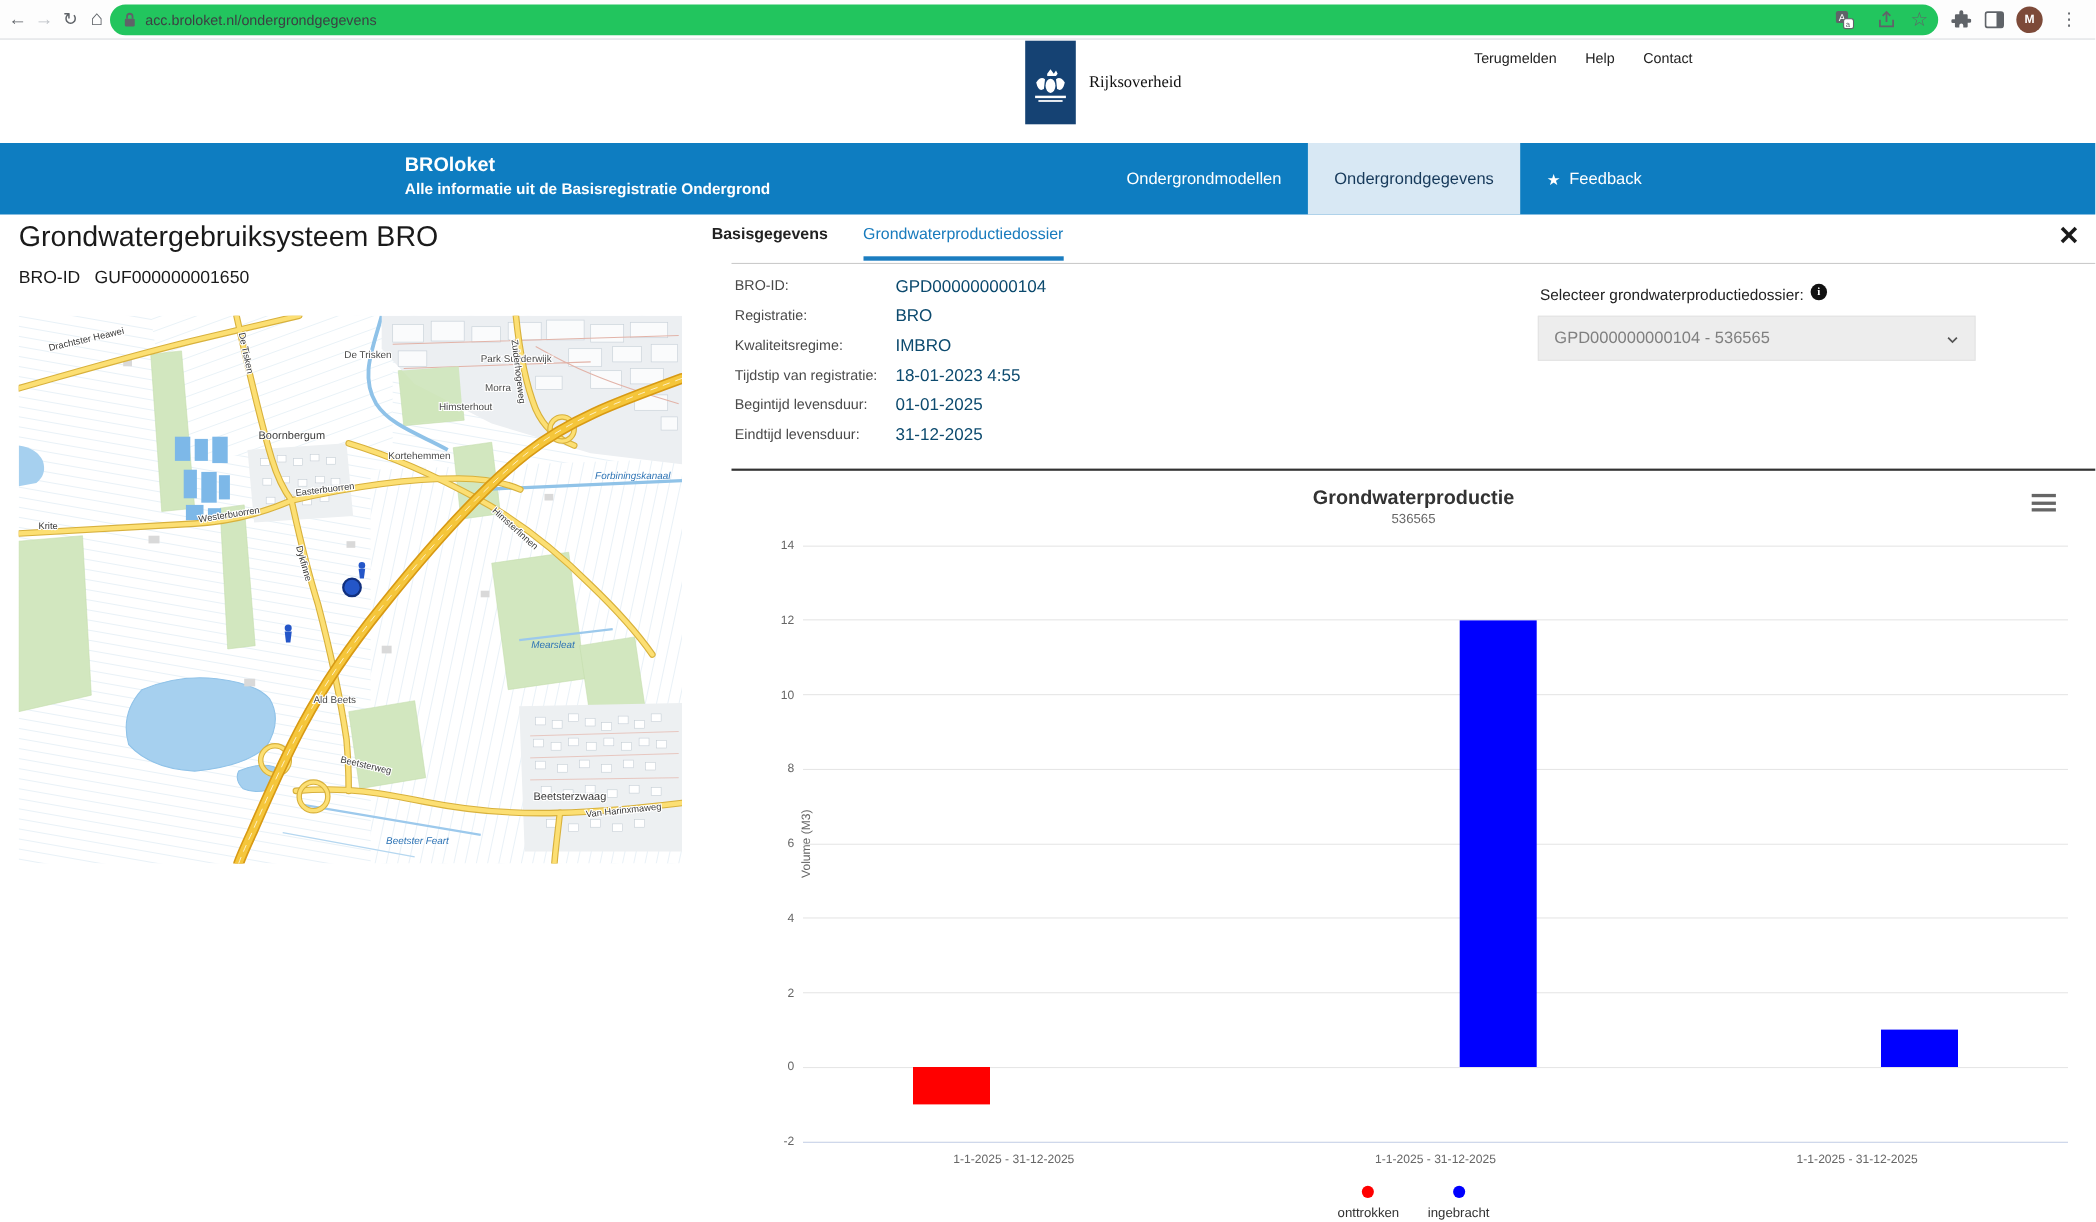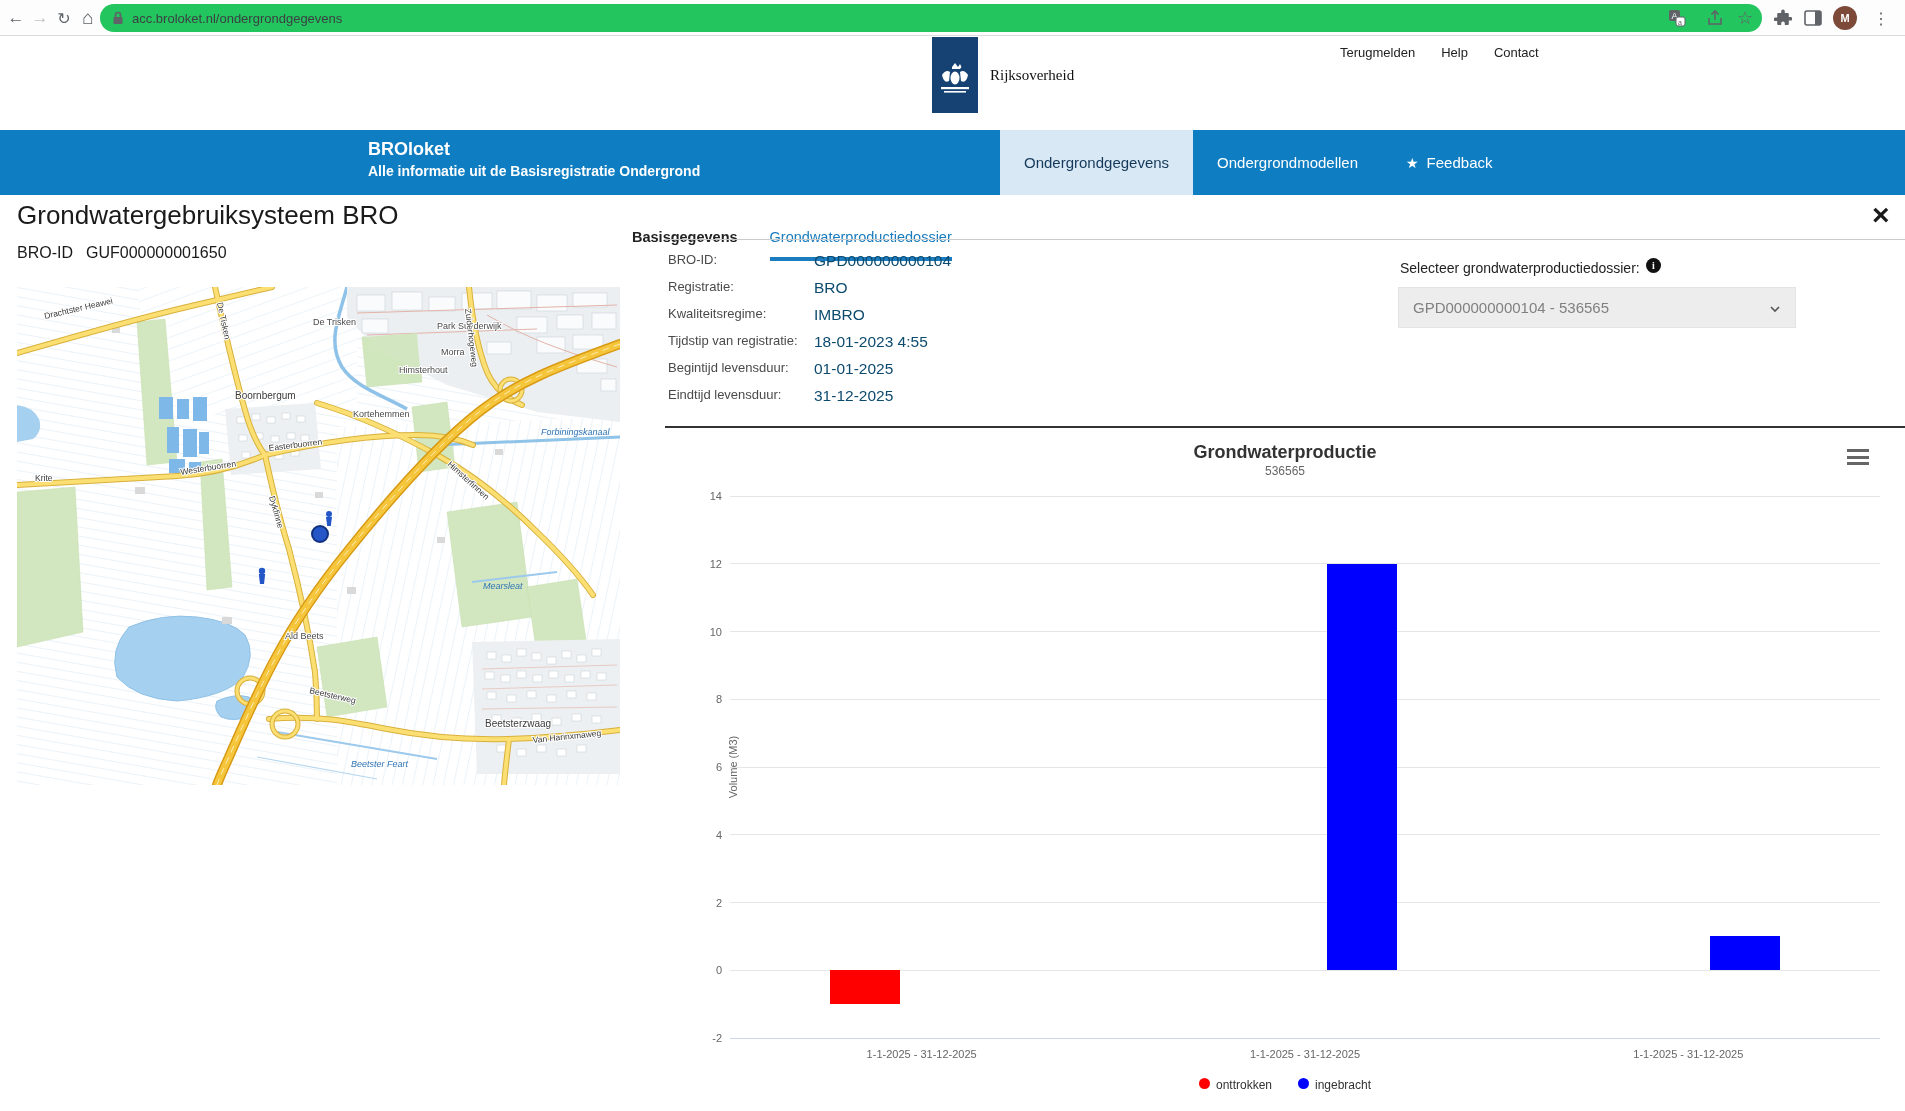--- a/index.html
+++ b/index.html
@@ -31,21 +31,21 @@
   .nav-tab.active { background:#d8e8f4; color:#16395a; }
   .star-glyph { font-size:14px; }
 
   
   .page-title { position:absolute; left:17px; top:200px; font-size:26px; font-weight:400; color:#1a1a1a; }
   .broid-line { position:absolute; left:17px; top:244px; font-size:16px; color:#1a1a1a; }
   .broid-line b { font-weight:normal; margin-right:13px; }
   .map-wrap { position:absolute; left:17px; top:287px; width:603px; height:498px; cursor:grab; }
 
   
-  .panel-tabs { position:absolute; left:632px; top:205px; display:flex; gap:32px;margin-top:24px; }
+  .panel-tabs { position:absolute; left:647px; top:205px; display:flex; gap:32px; }
   .panel-tab { font-size:14.5px; padding-bottom:12px; cursor:pointer; }
   .panel-tab.plain { color:#222; font-weight:bold; }
   .panel-tab.active { color:#187bbd; border-bottom:4px solid #1b7dc0; }
   .panel-sep { position:absolute; left:665px; top:239px; width:1240px; height:1px; background:#cbcbcb; }
   .close-x { position:absolute; left:1872px; top:200px; font-size:30px; font-weight:bold; color:#1a1a1a; cursor:pointer; line-height:1; }
 
   .fields { position:absolute; left:668px; top:252px; }
   .frow { display:flex; height:27px; align-items:flex-start; }
   .flabel { width:146px; font-size:13px; color:#4a4a4a; }
   .fvalue { font-size:15.5px; color:#0c4a6e; }
@@ -65,21 +65,21 @@
   .ctx-btn { position:absolute; left:1180px; top:16px; width:26px; height:22px; cursor:pointer; display:flex; flex-direction:column; justify-content:space-between; padding:3px 2px; }
   .ctx-btn i { display:block; height:3px; background:#666; }
   .plot { position:absolute; left:65px; top:66px; width:1150px; height:542px; }
   .ylab { position:absolute; left:-47px; top:265px; width:100px; text-align:center; font-size:11px; color:#666; transform:rotate(-90deg); transform-origin:center; }
   .gridline { position:absolute; left:0; width:1150px; height:1px; background:#e6e6e6; }
   .ytick { position:absolute; left:-40px; width:32px; text-align:right; font-size:11px; color:#666; }
   .xaxis-line { position:absolute; left:0; top:542px; width:1150px; height:1px; background:#ccd6eb; }
   .xcat { position:absolute; top:552px; width:180px; text-align:center; font-size:11px; color:#666; }
   .bar { position:absolute; width:70px; }
   .legend { position:absolute; left:0; top:648px; width:1240px; display:flex; justify-content:center; gap:26px; }
-  .legend-item { display:flex; gap:6px; cursor:pointer; }
+  .legend-item { display:flex; align-items:center; gap:6px; cursor:pointer;flex-direction:column; }
   .legend-dot { width:11px; height:11px; border-radius:50%; display:inline-block; }
   .legend-label { font-size:12px; color:#333; }
 
   
   .mt { font-family:"Liberation Sans",sans-serif; fill:#3a3a3a; paint-order:stroke; stroke:#ffffff; stroke-width:2px; }
   .mt-road { font-size:8.5px; }
   .mt-town { font-size:10px; }
   .mt-area { font-size:9px; fill:#4a4a4a; }
   .mt-water { font-size:9px; font-style:italic; fill:#2e74b5; stroke:none; }
 </style>
@@ -150,25 +150,25 @@
     <span>Contact</span>
   </div>
 </div>
 
 <div class="navbar">
   <div class="brand">
     <div class="brand-name">BROloket</div>
     <div class="brand-tag">Alle informatie uit de Basisregistratie Ondergrond</div>
   </div>
   <div class="nav-tabs">
+    <div class="nav-tab">
+        <span>Ondergrondmodellen</span>
+      </div>
     <div class="nav-tab active">
         <span>Ondergrondgegevens</span>
-      </div>
-    <div class="nav-tab">
-        <span>Ondergrondmodellen</span>
       </div>
     <div class="nav-tab">
         <span class="star-glyph">★</span>
         <span>Feedback</span>
       </div>
   </div>
 </div>
 
 <h1 class="page-title">Grondwatergebruiksysteem BRO</h1>
 <div class="broid-line">

